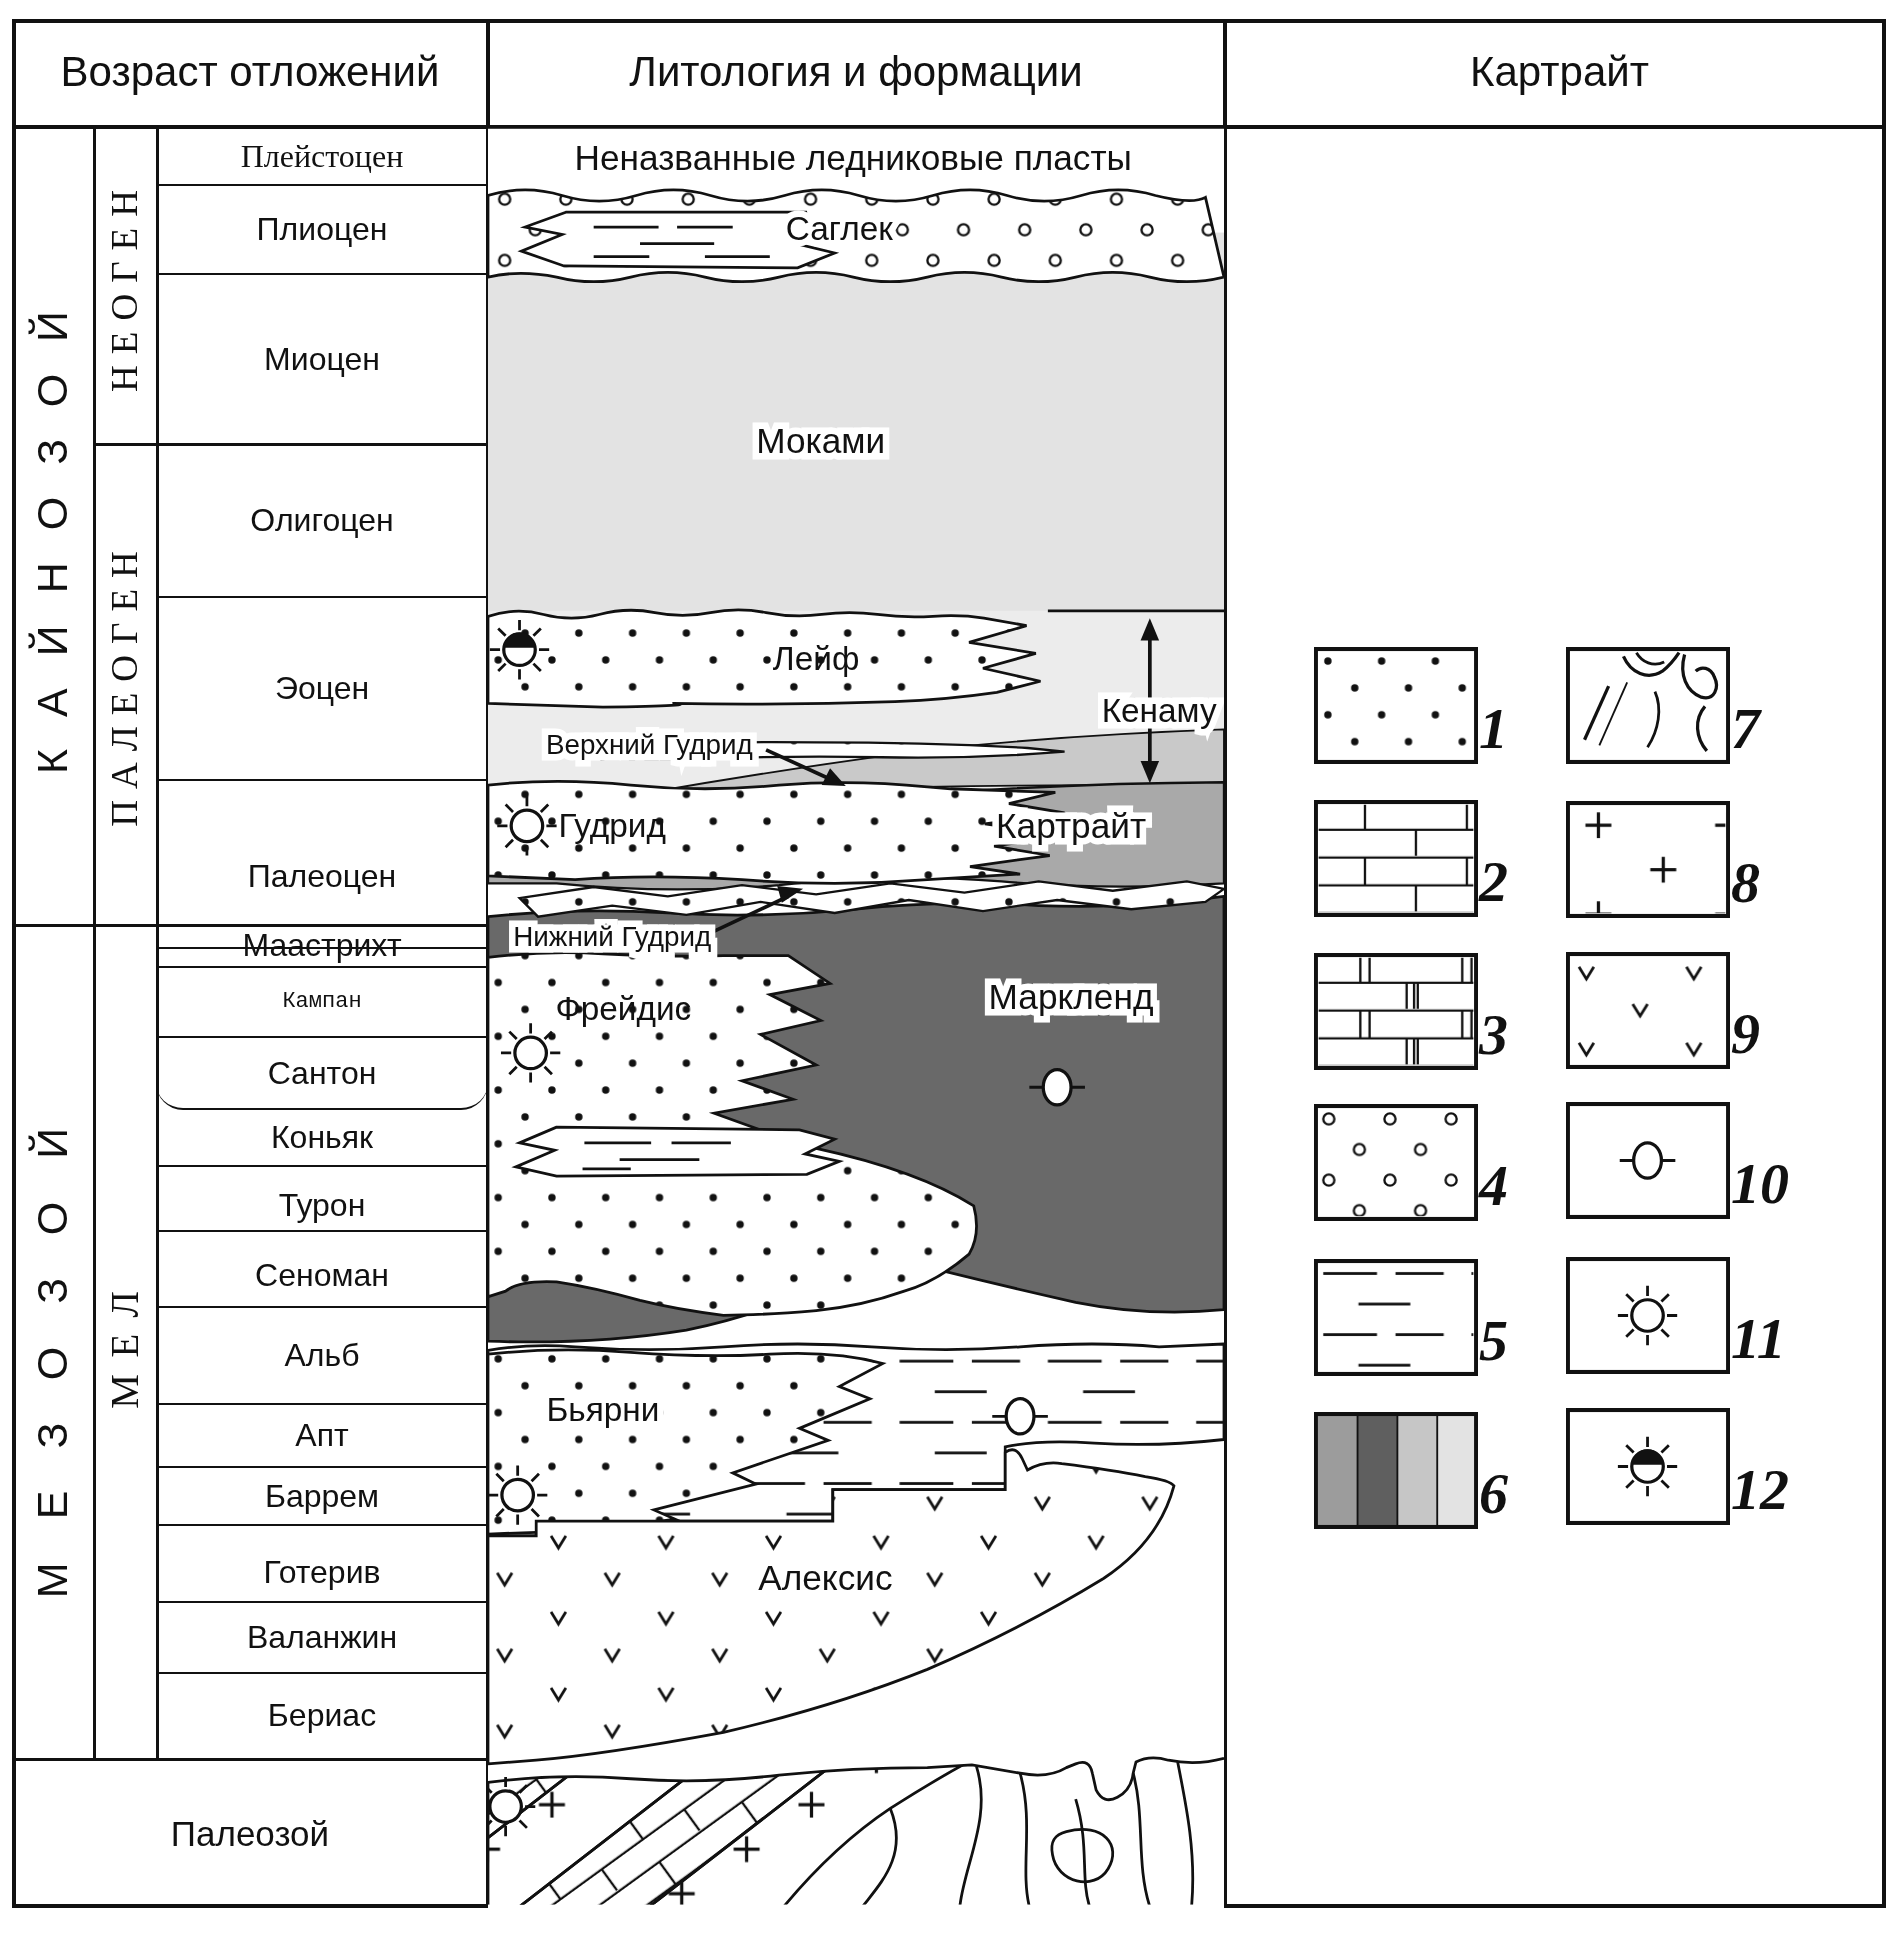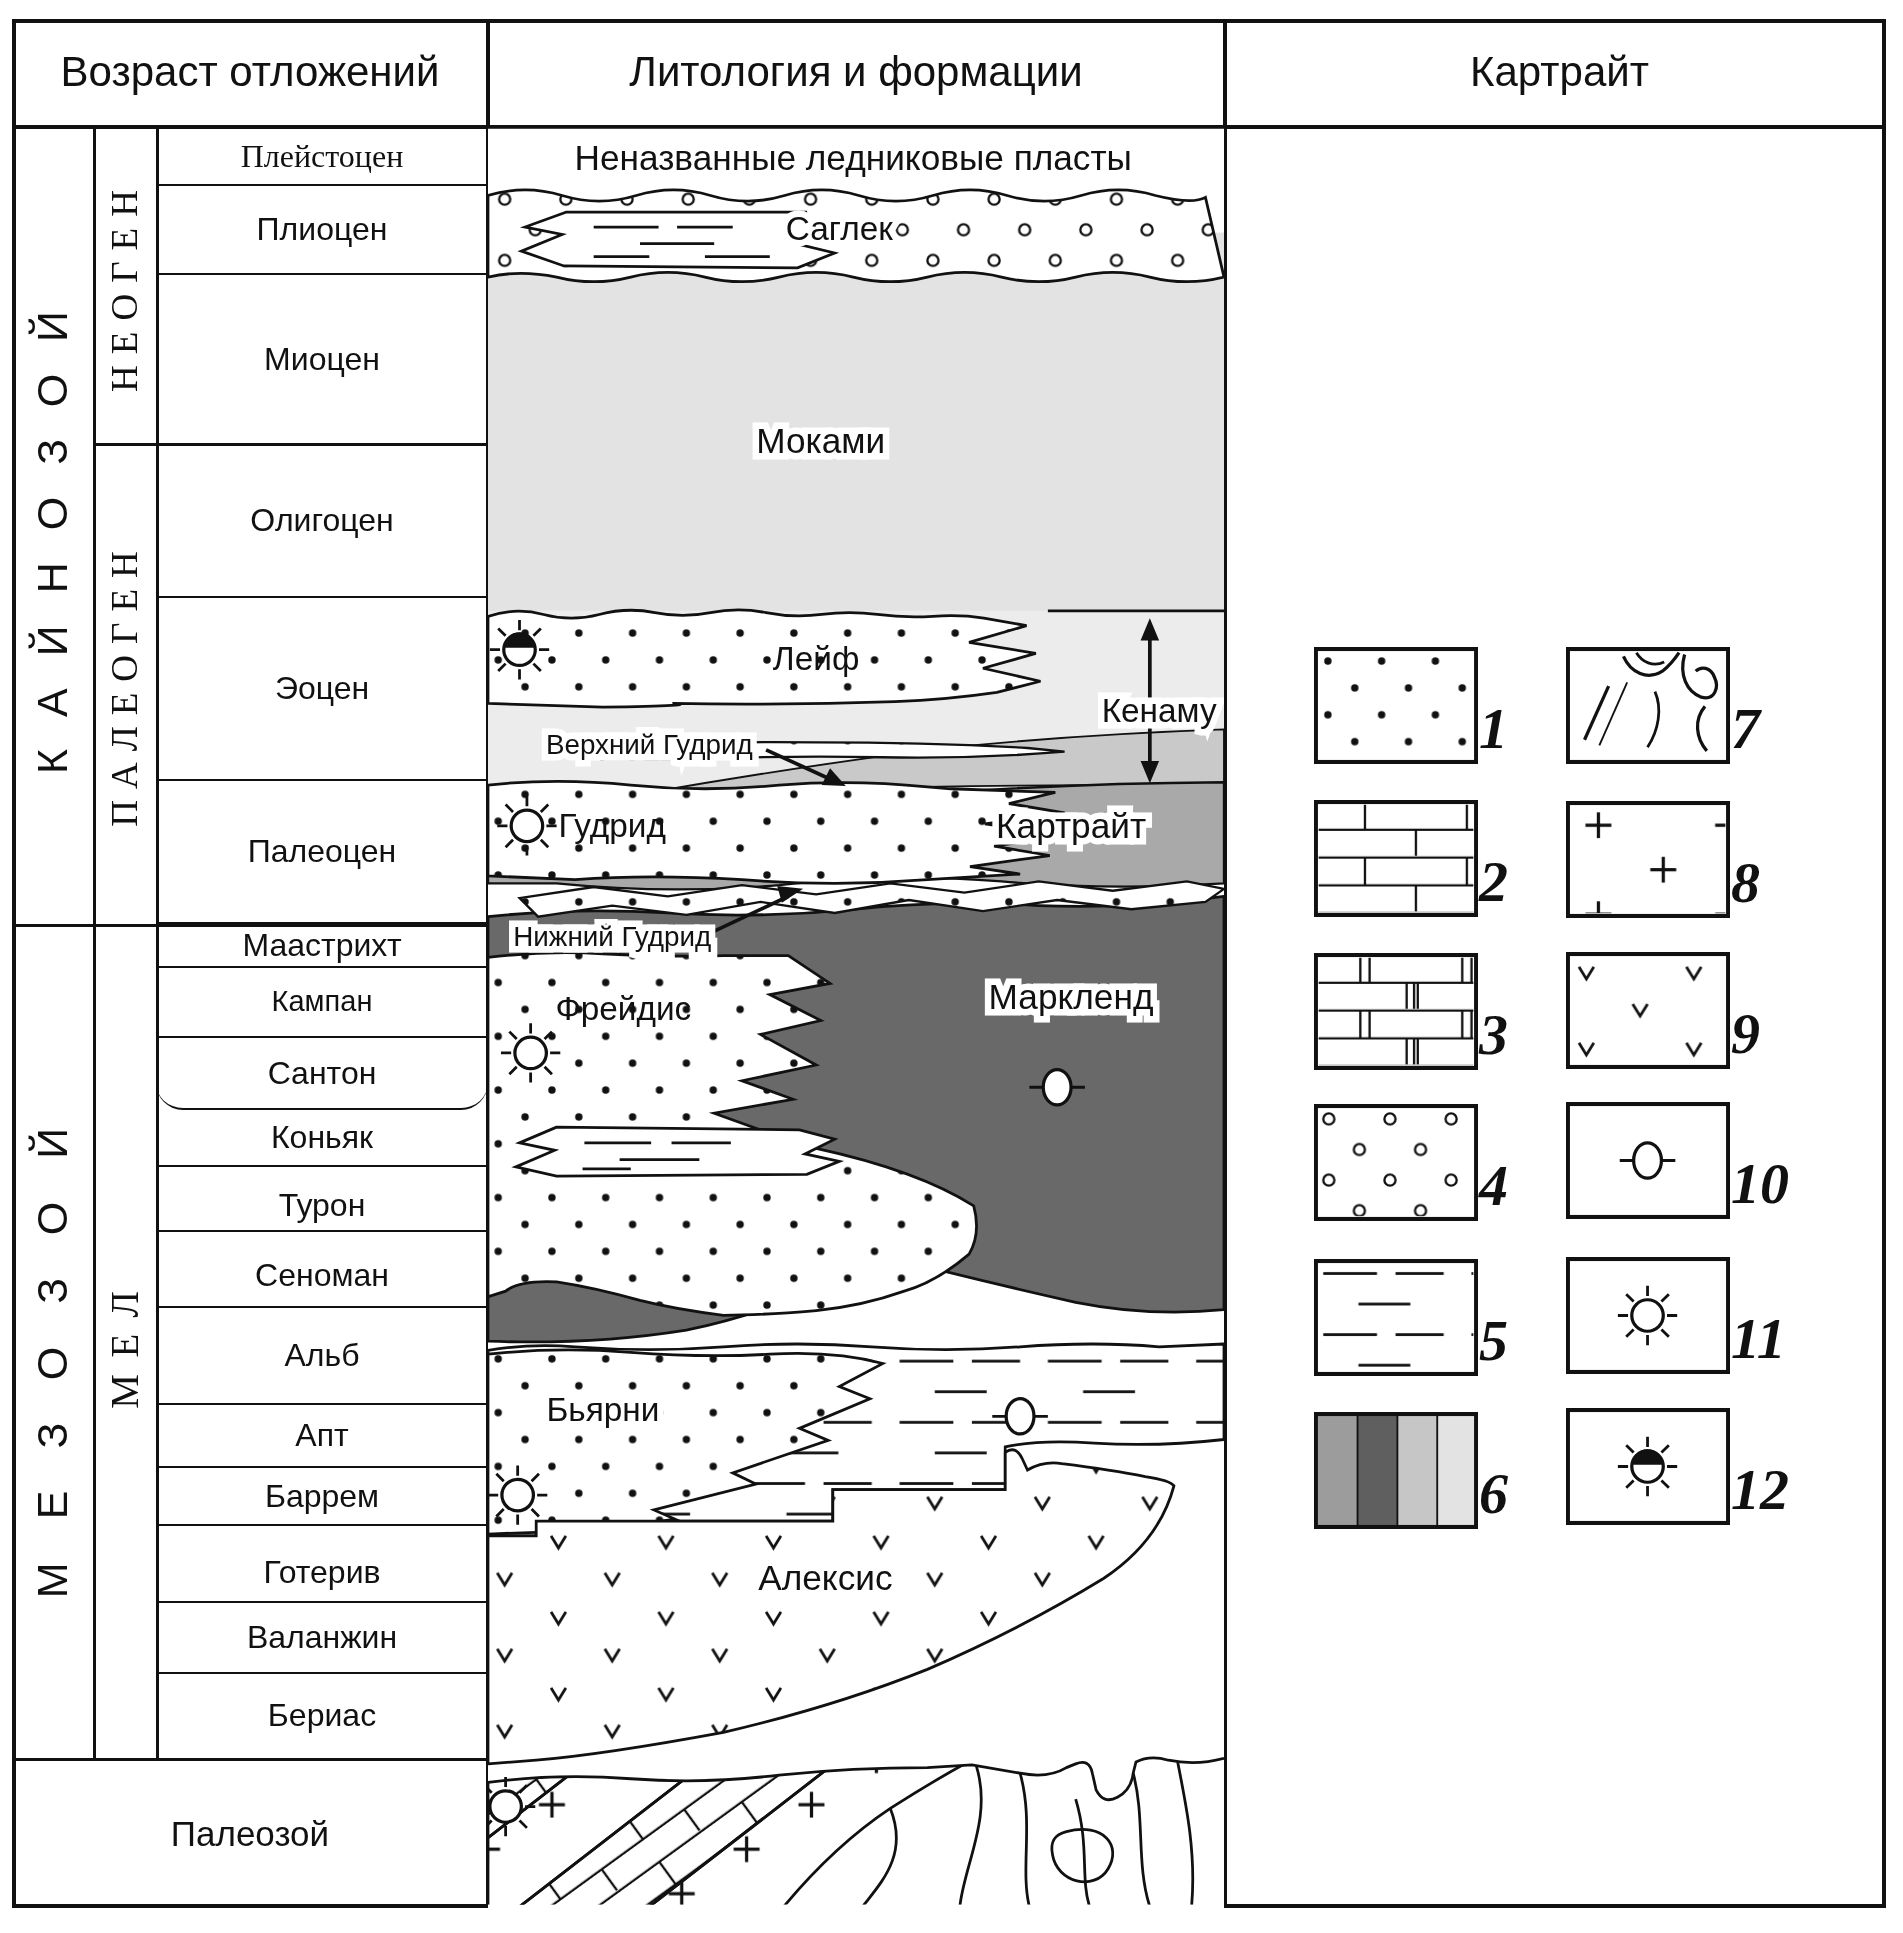--- a/index.html
+++ b/index.html
@@ -7,21 +7,21 @@
         font-family:"Liberation Sans",sans-serif;color:#111;}
   .abs{position:absolute;}
   .frame{left:12px;top:18.6px;width:1874px;height:1889px;border:4.6px solid #111;box-sizing:border-box;}
   .hline{background:#111;height:2.8px;}
   .vline{background:#111;width:2.8px;}
   .thick{height:3.7px;}
   .vthick{width:3.7px;}
   .cell{display:flex;align-items:center;justify-content:center;box-sizing:border-box;}
   .hdr{font-size:42px;}
   .stage{font-size:32px;border-bottom:2.8px solid #111;box-sizing:border-box;}
-  .serif{font-family:Liberation Sans, sans-serif;font-size:29px;}
+  .serif{font-family:Liberation Mono, monospace;font-size:22px;}
   .vert{transform:rotate(-90deg);white-space:nowrap;}
   .era{font-size:43px;letter-spacing:32px;}
   .era2{font-size:43px;letter-spacing:43px;}
   .per{font-family:"Liberation Serif",serif;font-size:37px;letter-spacing:11px;}
   .legnum{font-family:"Liberation Serif",serif;font-style:italic;font-weight:bold;font-size:58px;}
   svg text{font-family:"Liberation Sans",sans-serif;}
   svg .halo{paint-order:stroke;stroke:#ffffff;stroke-width:14px;fill:#111;}
   svg .lbl{fill:#111;}
 </style>
 </head>
@@ -127,21 +127,21 @@
     </div>
   <div class="abs cell stage" style="left:156px;top:275px;width:332px;height:170px;">
       <span>Миоцен</span>
     </div>
   <div class="abs cell stage" style="left:156px;top:444px;width:332px;height:154px;">
       <span>Олигоцен</span>
     </div>
   <div class="abs cell stage" style="left:156px;top:598px;width:332px;height:183px;">
       <span>Эоцен</span>
     </div>
-  <div class="abs cell stage" style="left:156px;top:781px;width:332px;height:143px;">
+  <div class="abs cell stage" style="left:156px;top:806px;width:332px;height:143px;">
       <span>Палеоцен</span>
     </div>
   <div class="abs cell stage" style="left:156px;top:924px;width:332px;height:44px;">
       <span>Маастрихт</span>
     </div>
   <div class="abs cell stage serif" style="left:156px;top:967px;width:332px;height:71px;">
       <span>Кампан</span>
     </div>
   <div class="abs cell stage" style="left:156px;top:1039px;width:332px;height:71px;border-radius:27px;">
       <span>Сантон</span>

